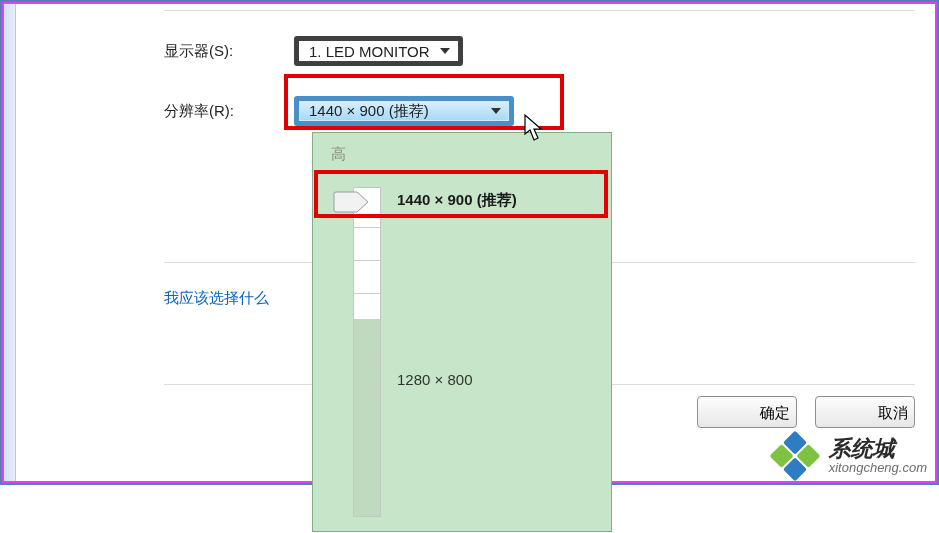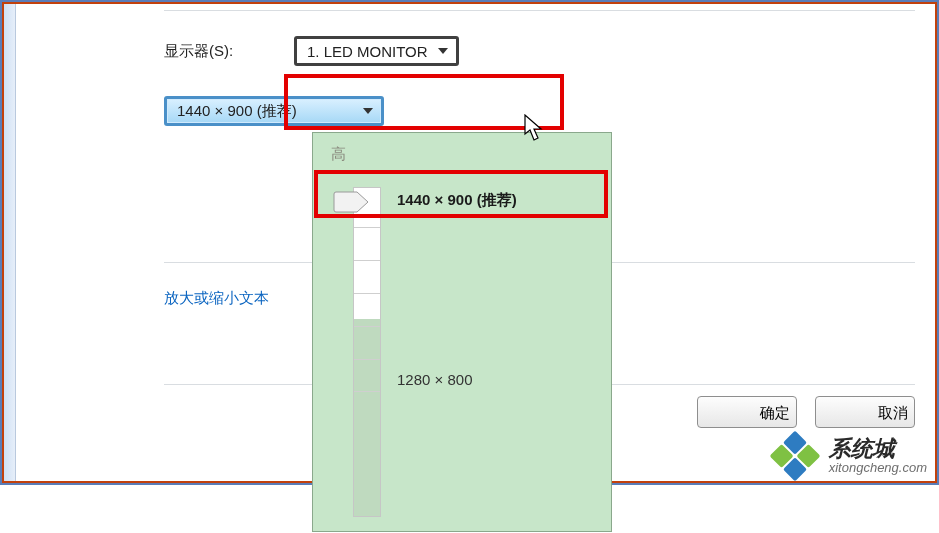--- a/index.html
+++ b/index.html
@@ -13,21 +13,21 @@
     background: #fff;
     color: #222;
     overflow: hidden;
   }
   
   .outer {
     position: absolute;
     left: 0; top: 0;
     width: 939px; height: 485px;
     border: 2px solid #5a7db8;
-    background: #c2410c;
+    background: #d946ef;
   }
   .leftborder {
     position: absolute;
     left: 2px; top: 2px; bottom: 2px;
     width: 12px;
     background: linear-gradient(to right,#cfe1f5,#e6eef9);
     border-right: 1px solid #b9c9de;
   }
   .content {
     position: absolute;
@@ -41,21 +41,21 @@
     height: 0;
     border-top: 1px solid #d9dde1;
   }
 
   
   .row { position: absolute; display: flex; align-items: center; }
   .label { width: 130px; color:#222; }
   .dropdown {
     display: inline-flex;
     align-items: center;
-    border: 3px solid #404040;
+    border: 5px solid #404040;
     border-radius: 3px;
     height: 30px;
     padding: 0 28px 0 10px;
     position: relative;
     background: #fff;
     font-family: inherit;
   }
   .dropdown.highlight {
     background: linear-gradient(#d9f0ff,#a6d8f6);
     border-color: #4a90c8;
@@ -185,32 +185,33 @@
 
     <div class="row" style="left:148px; top:32px;">
       <span class="label">显示器(S):</span>
       <span class="dropdown">
         <span>1. LED MONITOR</span>
         <span class="caret"></span>
       </span>
     </div>
 
     <div class="row" style="left:148px; top:92px;">
+      <span class="label">分辨率(R):</span>
       <span class="dropdown highlight" style="width:220px;">
         <span>1440 × 900 (推荐)</span>
         <span class="caret"></span>
       </span>
     </div>
 
     <div class="redbox" style="left:268px; top:70px; width:280px; height:56px;"></div>
 
 
     <div class="hr" style="left:148px; right:20px; top:258px;"></div>
     <div class="links" style="left:148px; top:276px;">
-      <div>放大或缩小文本</div>
+      <div>我应该选择什么</div>
     </div>
 
     <div class="hr" style="left:148px; right:20px; top:380px;"></div>
     <div class="btnbar" style="top:392px;">
       <button class="winbtn">确定</button>
       <button class="winbtn">取消</button>
     </div>
 
     <div class="panel">
       <span class="panel-top">高</span>

